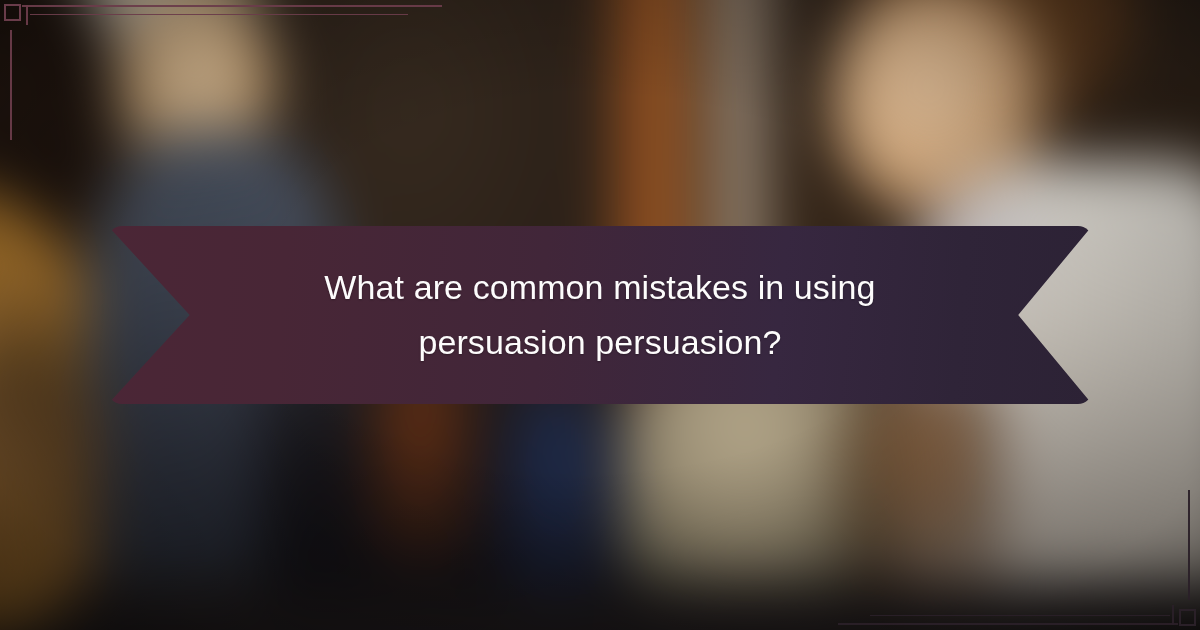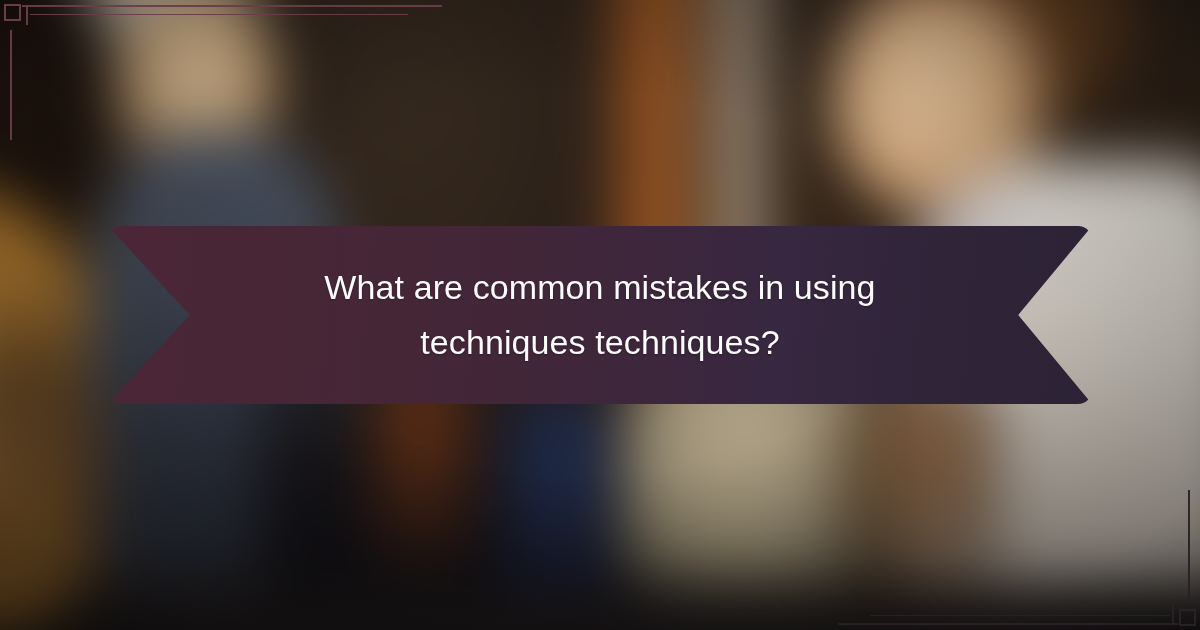--- a/index.html
+++ b/index.html
@@ -261,17 +261,17 @@
     <div class="rule" style="right:22px; bottom:5px;  width:340px; height:2px;"></div>
     <div class="rule" style="right:30px; bottom:14px; width:300px; height:1px;"></div>
     <div class="rule" style="right:26px; bottom:5px;  width:2px;  height:20px;"></div>
     <div class="rule" style="right:10px; bottom:30px; width:2px;  height:110px;"></div>
   </div>
 
   <div class="banner-wrap">
     <div class="banner"></div>
     <div class="banner-text">
       <div class="banner-line">What are common mistakes in using</div>
-      <div class="banner-line">techniques techniques?</div>
+      <div class="banner-line">persuasion persuasion?</div>
     </div>
   </div>
 
 </div>
 
 </body></html>

